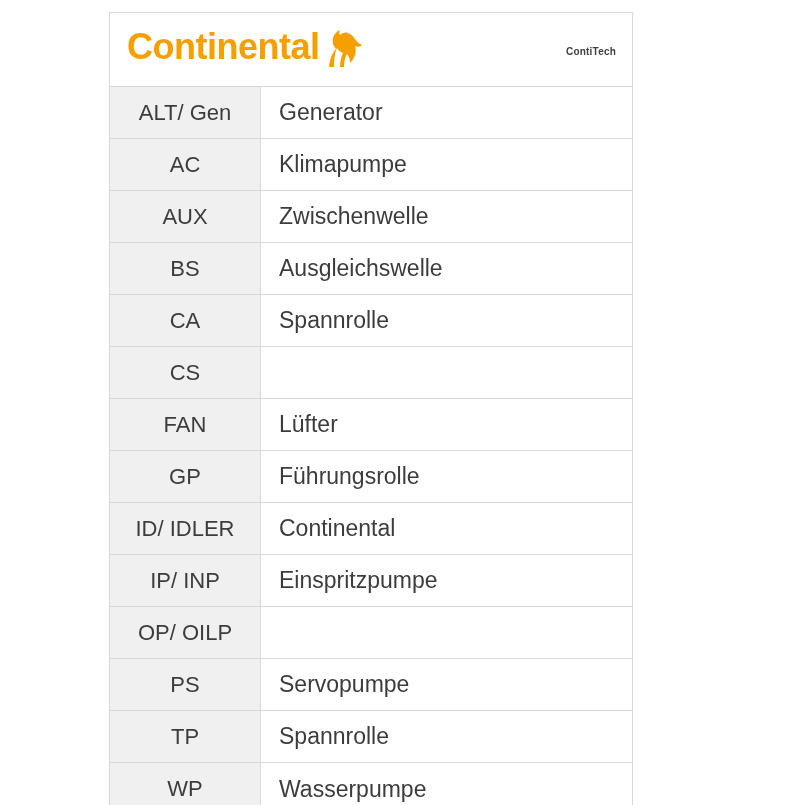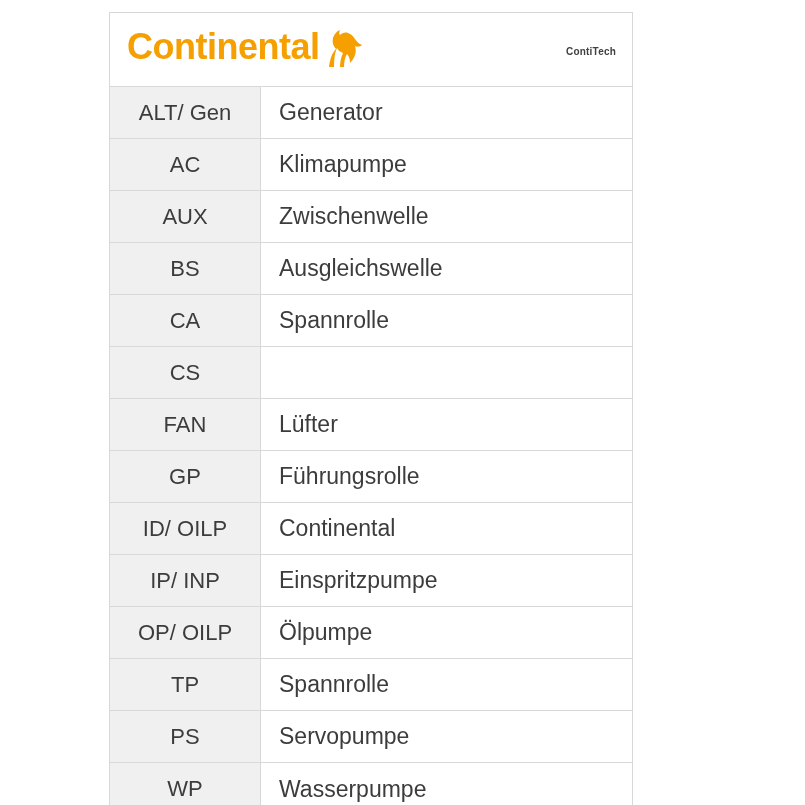--- a/index.html
+++ b/index.html
@@ -152,42 +152,41 @@
       <div class="cell-code">FAN</div>
       <div class="cell-name">Lüfter</div>
     </div>
 
     <div class="row">
       <div class="cell-code">GP</div>
       <div class="cell-name">Führungsrolle</div>
     </div>
 
     <div class="row">
-      <div class="cell-code">ID/ OILP</div>
+      <div class="cell-code">ID/ IDLER</div>
       <div class="cell-name">Continental</div>
     </div>
 
     <div class="row">
       <div class="cell-code">IP/ INP</div>
       <div class="cell-name">Einspritzpumpe</div>
     </div>
 
     <div class="row">
       <div class="cell-code">OP/ OILP</div>
-      <div class="cell-name">Ölpumpe</div>
+    </div>
+
+    <div class="row">
+      <div class="cell-code">PS</div>
+      <div class="cell-name">Servopumpe</div>
     </div>
 
     <div class="row">
       <div class="cell-code">TP</div>
       <div class="cell-name">Spannrolle</div>
-    </div>
-
-    <div class="row">
-      <div class="cell-code">PS</div>
-      <div class="cell-name">Servopumpe</div>
     </div>
 
     <div class="row">
       <div class="cell-code">WP</div>
       <div class="cell-name">Wasserpumpe</div>
     </div>
 
   </div>
 </div>
 

